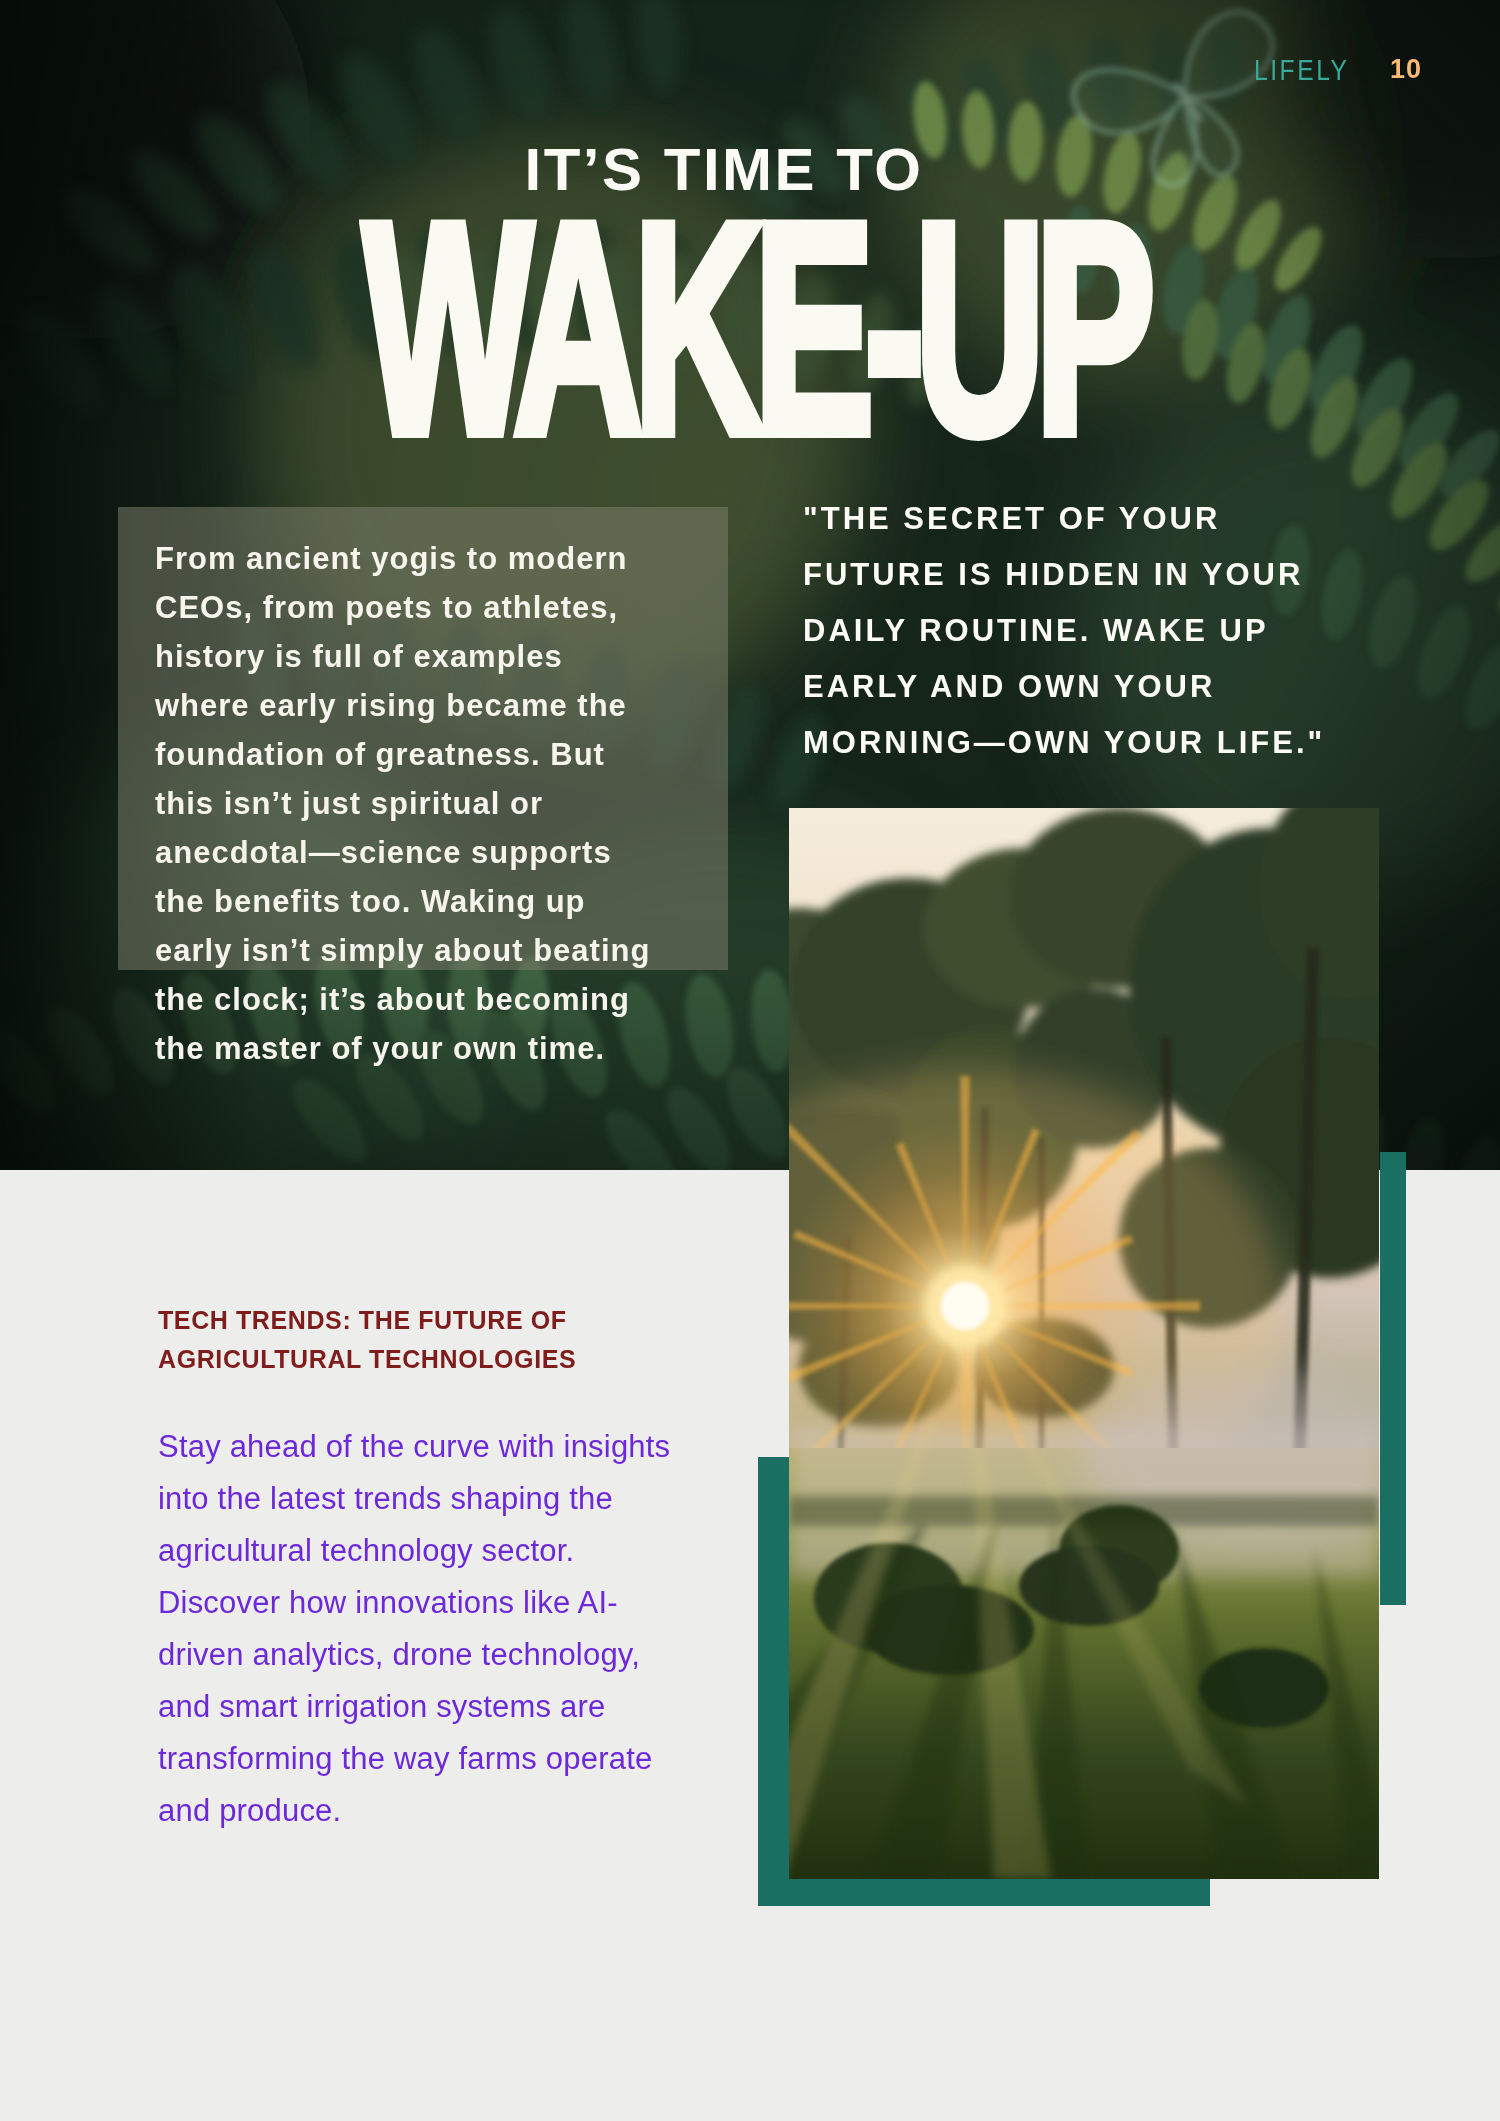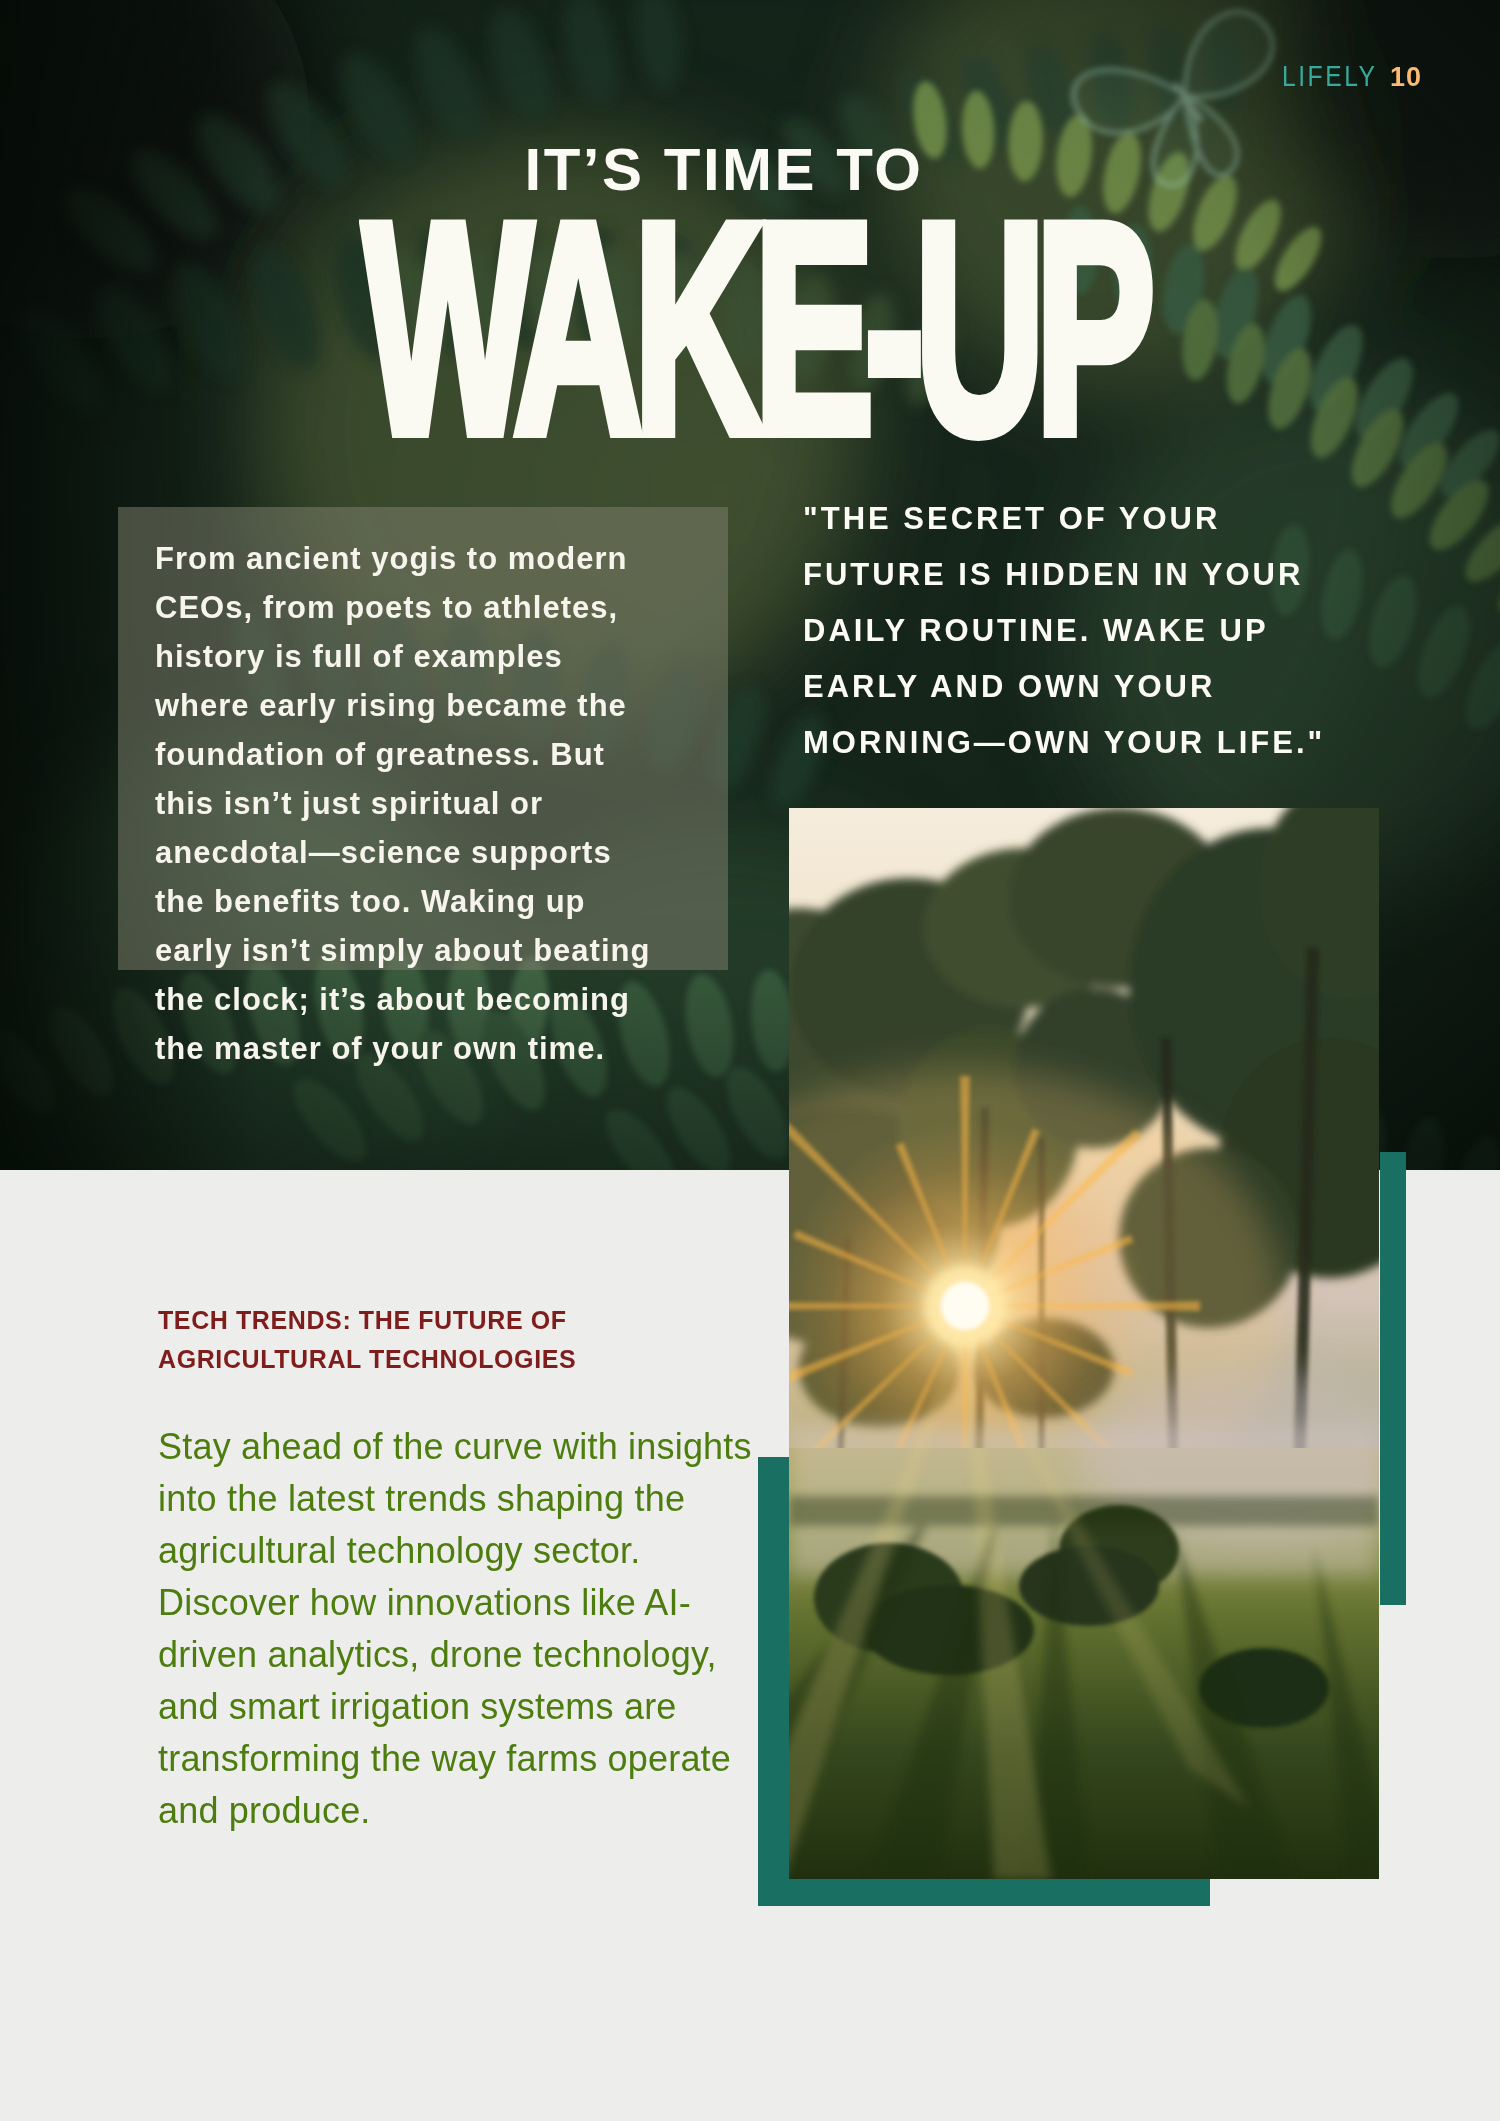--- a/index.html
+++ b/index.html
@@ -4,21 +4,21 @@
 <style>
   html,body{margin:0;padding:0;background:#c8c9c7;}
   *{box-sizing:border-box;}
   .page{position:relative;width:1500px;height:2121px;margin:0 auto;background:#edeeec;
         font-family:"Liberation Sans","DejaVu Sans",sans-serif;overflow:hidden;}
 
   
   .hero{position:absolute;left:0;top:0;width:1500px;height:1170px;overflow:hidden;z-index:1;background:#15231a;}
   .hero svg.fern{position:absolute;left:0;top:0;width:100%;height:100%;display:block;}
 
-  .masthead{position:absolute;top:60px;right:78px;z-index:6;display:flex;align-items:flex-end;gap:12px;}
+  .masthead{position:absolute;top:54px;right:78px;z-index:6;display:flex;align-items:flex-start;gap:40px;}
   .brand{font-size:29px;font-weight:300;letter-spacing:3px;color:#38aa9c;transform:scaleX(.85);transform-origin:right center;}
   .pagenum{font-size:27px;font-weight:700;color:#fdba74;letter-spacing:1px;}
 
   .kicker-wrap{position:absolute;left:0;right:52px;top:135px;text-align:center;z-index:6;}
   .kicker{display:inline-block;font-size:60px;font-weight:700;letter-spacing:2.5px;color:#fbfaf4;text-align:center;}
 
   .title-wrap{position:absolute;left:8px;right:0;top:178px;text-align:center;z-index:6;}
   .title{display:inline-block;font-size:300px;line-height:1;font-weight:700;color:#fafaf3;
          letter-spacing:-16px;transform:scaleX(.60);transform-origin:center top;
          -webkit-text-stroke:12px #fafaf3;white-space:nowrap;}
@@ -37,22 +37,22 @@
   .accent-block{position:absolute;left:758px;top:1457px;width:452px;height:449px;background:#1a6f63;z-index:2;}
   .accent-bar{position:absolute;left:1380px;top:1152px;width:26px;height:453px;background:#1a6f63;z-index:2;}
   .photo{position:absolute;left:789px;top:808px;width:590px;height:1071px;z-index:3;overflow:hidden;}
   .photo svg{display:block;width:100%;height:100%;}
 
   
   .article-heading{position:absolute;left:158px;top:1301px;z-index:4;
                    font-size:25px;font-weight:700;line-height:39px;letter-spacing:.6px;
                    color:#7f1d1d;white-space:pre-line;}
   .article-body{position:absolute;left:158px;top:1421px;width:640px;z-index:4;
-                font-size:36px;font-weight:400;line-height:52px;letter-spacing:.2px;
-                color:#4d7c0f;white-space:pre-line;}
+                font-size:31px;font-weight:400;line-height:52px;letter-spacing:.2px;
+                color:#6d28d9;white-space:pre-line;}
 </style>
 </head>
 <body>
 
 <div class="page">
 
   <div class="hero">
     <svg class="fern" viewBox="0 0 1500 1170" preserveAspectRatio="none" aria-hidden="true">
       <defs>
         <filter id="b3" x="-50%" y="-50%" width="200%" height="200%">

